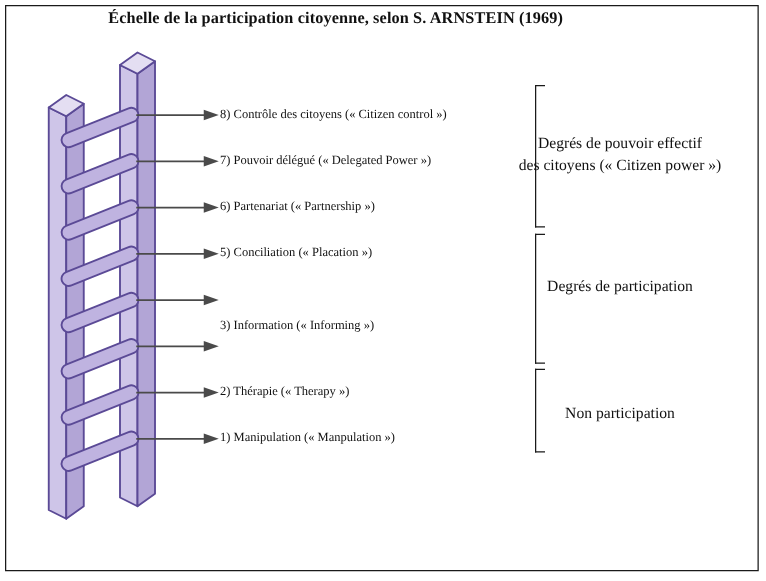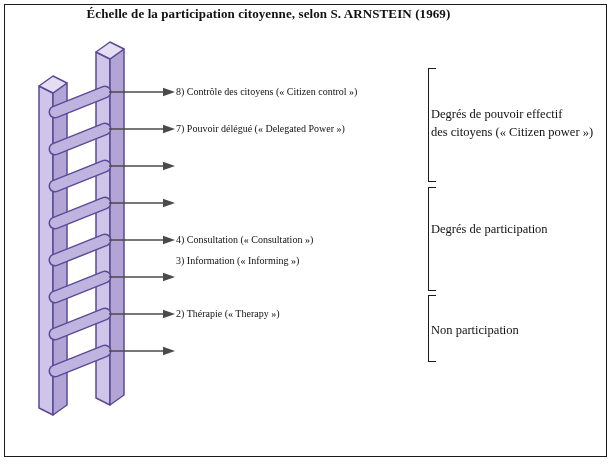--- a/index.html
+++ b/index.html
@@ -37,21 +37,21 @@
     position:absolute;left:176px;height:18px;line-height:18px;
     font-size:10px;white-space:nowrap;
   }
   .bracket{
     position:absolute;left:428px;width:8px;box-sizing:border-box;
     border-left:1.6px solid var(--line-color);
     border-top:1.6px solid var(--line-color);
     border-bottom:1.6px solid var(--line-color);
   }
   .group-label{
-    position:absolute;left:431px;width:176px;text-align:left;
+    position:absolute;left:408px;width:176px;text-align:center;
     font-size:12.5px;line-height:18px;white-space:nowrap;
   }
   .footer{
     position:absolute;left:130px;top:394px;width:330px;text-align:center;
     font-size:11px;color:#222;
   }
 </style>
 </head>
 <body>
 
@@ -136,23 +136,25 @@
         <polygon class="arrow-h" points="163,309.8 175,314 163,318.2"></polygon>
     </g>
     <g>
       <line class="arrow-l" x1="109" y1="351" x2="164" y2="351"></line>
         <polygon class="arrow-h" points="163,346.8 175,351 163,355.2"></polygon>
     </g>
   </svg>
 
   <div class="rung-label" style="top:83px">8) Contrôle des citoyens (« Citizen control »)</div>
   <div class="rung-label" style="top:120px">7) Pouvoir délégué (« Delegated Power »)</div>
-  <div class="rung-label" style="top:231px">4) Consultation (« Consultation »)</div>
+  <div class="rung-label" style="top:157px">6) Partenariat (« Partnership »)</div>
+  <div class="rung-label" style="top:194px">5) Conciliation (« Placation »)</div>
   <div class="rung-label" style="top:252px">3) Information (« Informing »)</div>
   <div class="rung-label" style="top:305px">2) Thérapie (« Therapy »)</div>
+  <div class="rung-label" style="top:342px">1) Manipulation (« Manpulation »)</div>
 
   <div class="bracket" style="top:68px;height:114px"></div>
   <div class="bracket" style="top:187px;height:104px"></div>
   <div class="bracket" style="top:295px;height:67px"></div>
 
   <div class="group-label" style="top:105px">
     <div>Degrés de pouvoir effectif</div>
     <div>des citoyens (« Citizen power »)</div>
   </div>
   <div class="group-label" style="top:220px">

